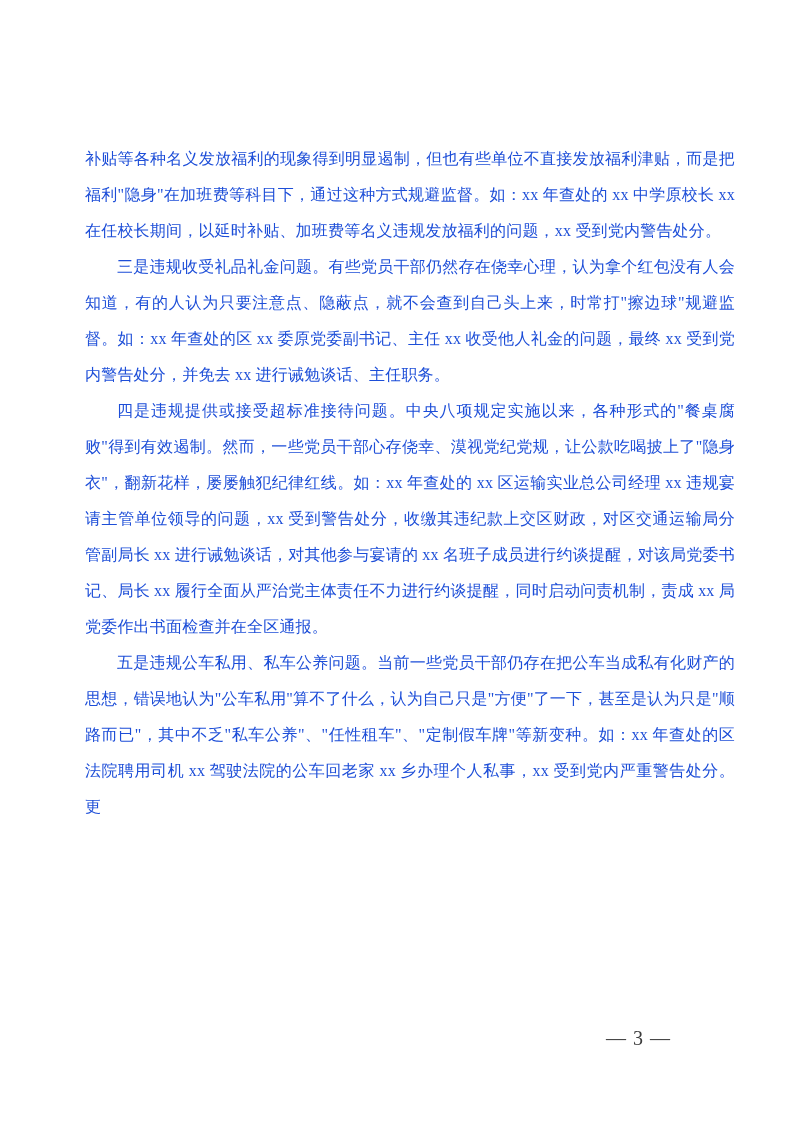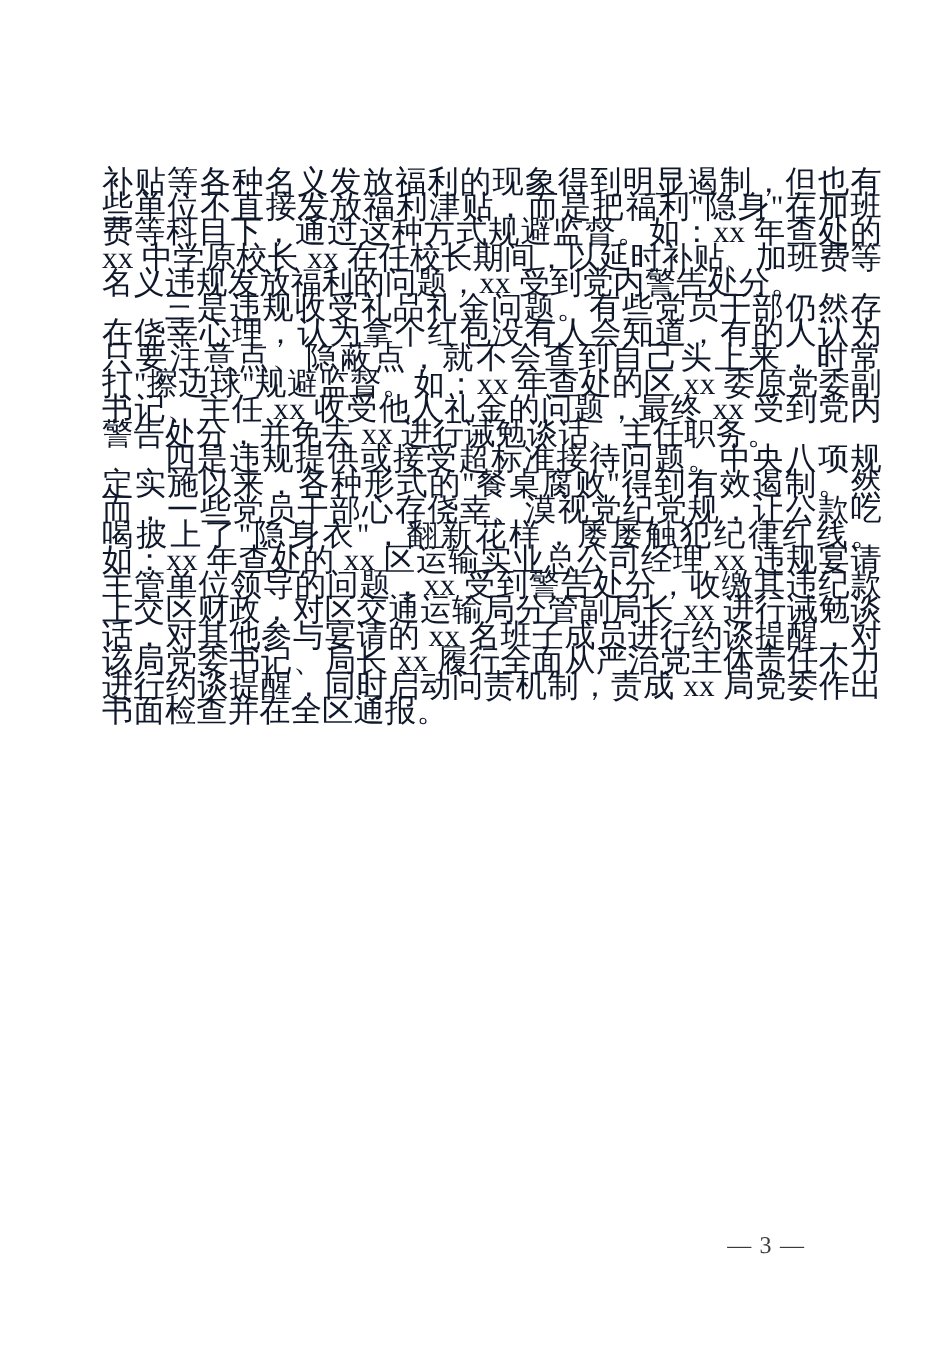--- a/index.html
+++ b/index.html
@@ -13,23 +13,23 @@
     height: 1122px;
     background: #ffffff;
     overflow: hidden;
     font-family: "Liberation Serif", "DejaVu Serif", serif;
   }
   .content {
     position: absolute;
     left: 85px;
     top: 141px;
     width: 650px;
-    font-size: 26px;
-    line-height: 21px;
-    color: #0f172a;
+    font-size: 16px;
+    line-height: 36px;
+    color: #1d4ed8;
     text-align: justify;
     letter-spacing: 0.2px;
   }
   .content p {
     margin: 0;
     padding: 0;
   }
   .content p.indent {
     text-indent: 2em;
   }
@@ -44,15 +44,16 @@
   }
 </style>
 </head>
 <body>
 
 <div class="page">
   <div class="content">
     <p class="para">补贴等各种名义发放福利的现象得到明显遏制，但也有些单位不直接发放福利津贴，而是把福利"隐身"在加班费等科目下，通过这种方式规避监督。如：xx 年查处的 xx 中学原校长 xx 在任校长期间，以延时补贴、加班费等名义违规发放福利的问题，xx 受到党内警告处分。</p>
     <p class="para indent">三是违规收受礼品礼金问题。有些党员干部仍然存在侥幸心理，认为拿个红包没有人会知道，有的人认为只要注意点、隐蔽点，就不会查到自己头上来，时常打"擦边球"规避监督。如：xx 年查处的区 xx 委原党委副书记、主任 xx 收受他人礼金的问题，最终 xx 受到党内警告处分，并免去 xx 进行诫勉谈话、主任职务。</p>
     <p class="para indent">四是违规提供或接受超标准接待问题。中央八项规定实施以来，各种形式的"餐桌腐败"得到有效遏制。然而，一些党员干部心存侥幸、漠视党纪党规，让公款吃喝披上了"隐身衣"，翻新花样，屡屡触犯纪律红线。如：xx 年查处的 xx 区运输实业总公司经理 xx 违规宴请主管单位领导的问题，xx 受到警告处分，收缴其违纪款上交区财政，对区交通运输局分管副局长 xx 进行诫勉谈话，对其他参与宴请的 xx 名班子成员进行约谈提醒，对该局党委书记、局长 xx 履行全面从严治党主体责任不力进行约谈提醒，同时启动问责机制，责成 xx 局党委作出书面检查并在全区通报。</p>
+    <p class="para indent">五是违规公车私用、私车公养问题。当前一些党员干部仍存在把公车当成私有化财产的思想，错误地认为"公车私用"算不了什么，认为自己只是"方便"了一下，甚至是认为只是"顺路而已"，其中不乏"私车公养"、"任性租车"、"定制假车牌"等新变种。如：xx 年查处的区法院聘用司机 xx 驾驶法院的公车回老家 xx 乡办理个人私事，xx 受到党内严重警告处分。更</p>
   </div>
   <div class="footer">— 3 —</div>
 </div>
 
 </body></html>

